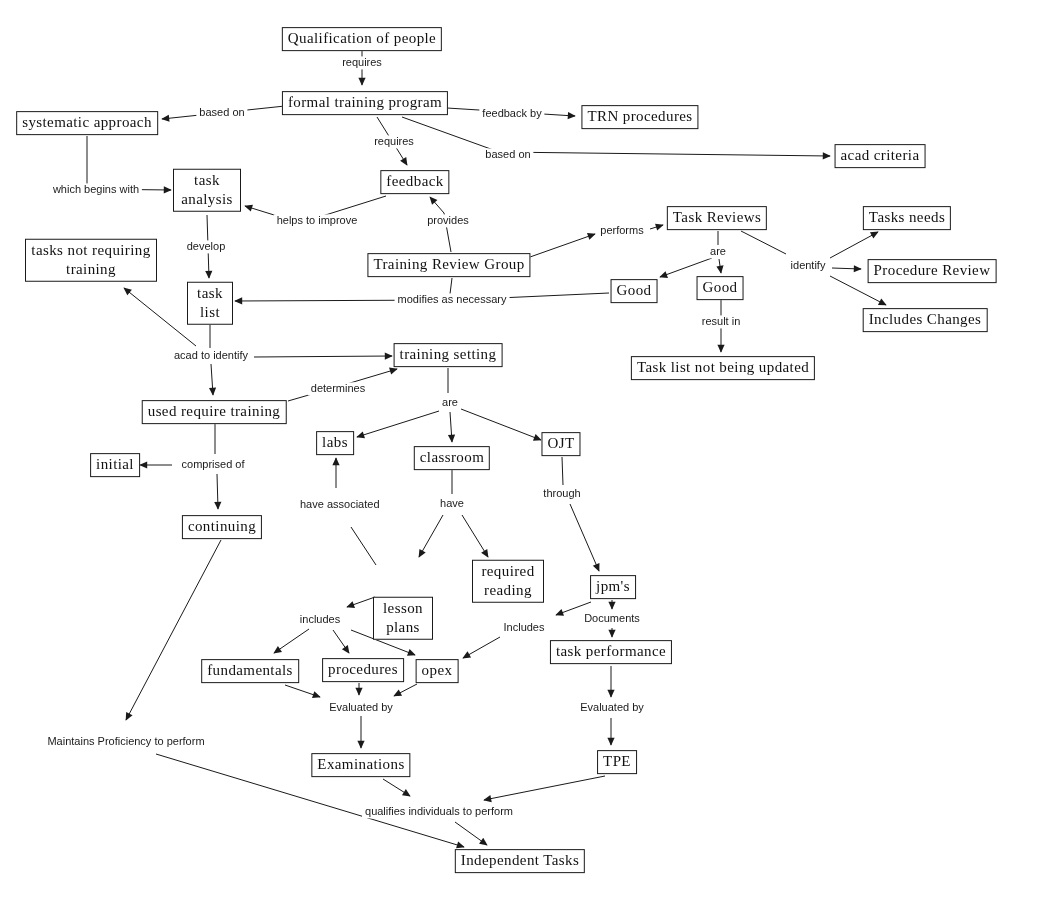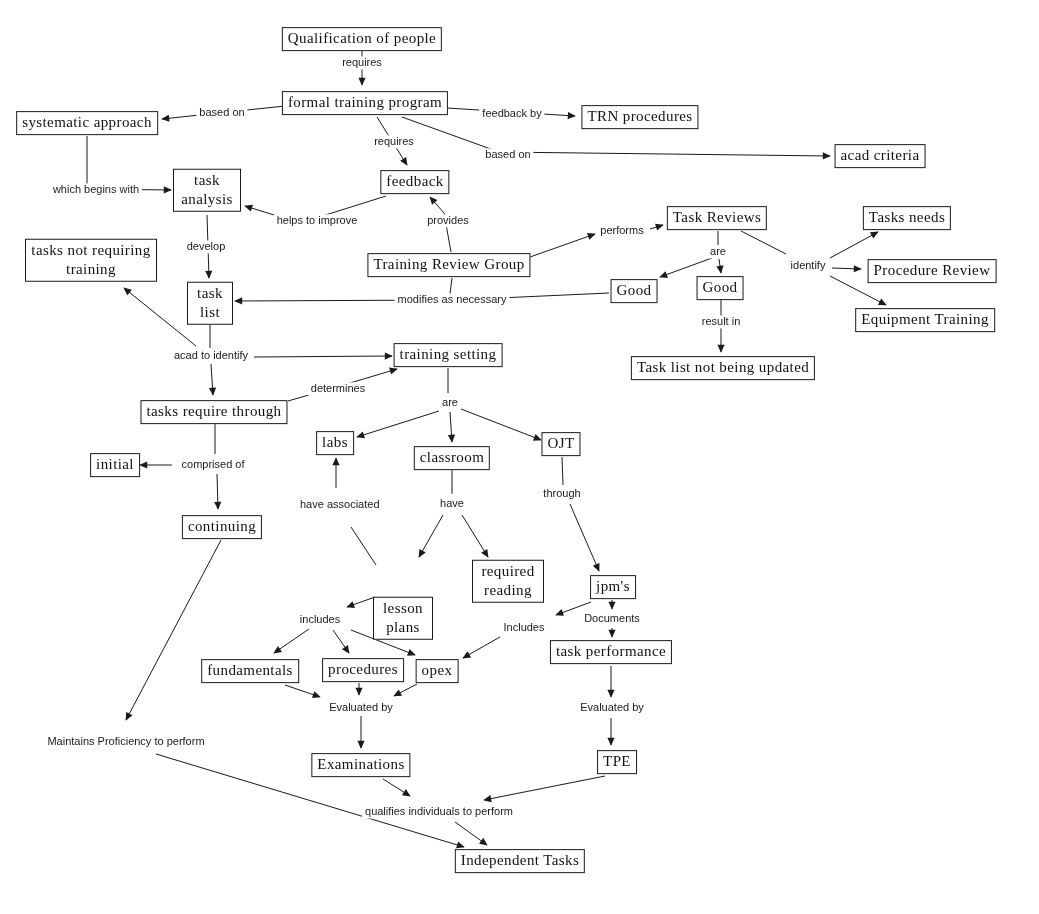--- a/index.html
+++ b/index.html
@@ -93,28 +93,28 @@
   <div class="node" style="left:365px;top:103px">formal training program</div>
   <div class="node" style="left:87px;top:123px">systematic approach</div>
   <div class="node" style="left:640px;top:117px">TRN procedures</div>
   <div class="node" style="left:880px;top:156px">acad criteria</div>
   <div class="node" style="left:415px;top:182px">feedback</div>
   <div class="node wrap" style="left:207px;top:190px;width:56px">task analysis</div>
   <div class="node" style="left:449px;top:265px">Training Review Group</div>
   <div class="node" style="left:717px;top:218px">Task Reviews</div>
   <div class="node" style="left:907px;top:218px">Tasks needs</div>
   <div class="node" style="left:932px;top:271px">Procedure Review</div>
-  <div class="node" style="left:925px;top:320px">Equipment Training</div>
+  <div class="node" style="left:925px;top:320px">Includes Changes</div>
   <div class="node" style="left:634px;top:291px">Good</div>
   <div class="node" style="left:720px;top:288px">Good</div>
   <div class="node wrap" style="left:91px;top:260px;width:120px">tasks not requiring training</div>
   <div class="node" style="left:723px;top:368px">Task list not being updated</div>
   <div class="node wrap" style="left:210px;top:303px;width:34px">task list</div>
   <div class="node" style="left:448px;top:355px">training setting</div>
-  <div class="node" style="left:214px;top:412px">tasks require through</div>
+  <div class="node" style="left:214px;top:412px">used require training</div>
   <div class="node" style="left:115px;top:465px">initial</div>
   <div class="node" style="left:222px;top:527px">continuing</div>
   <div class="node" style="left:335px;top:443px">labs</div>
   <div class="node" style="left:452px;top:458px">classroom</div>
   <div class="node" style="left:561px;top:444px">OJT</div>
   <div class="node wrap" style="left:403px;top:618px;width:48px">lesson plans</div>
   <div class="node wrap" style="left:508px;top:581px;width:60px">required reading</div>
   <div class="node" style="left:613px;top:587px">jpm's</div>
   <div class="node" style="left:611px;top:652px">task performance</div>
   <div class="node" style="left:250px;top:671px">fundamentals</div>

